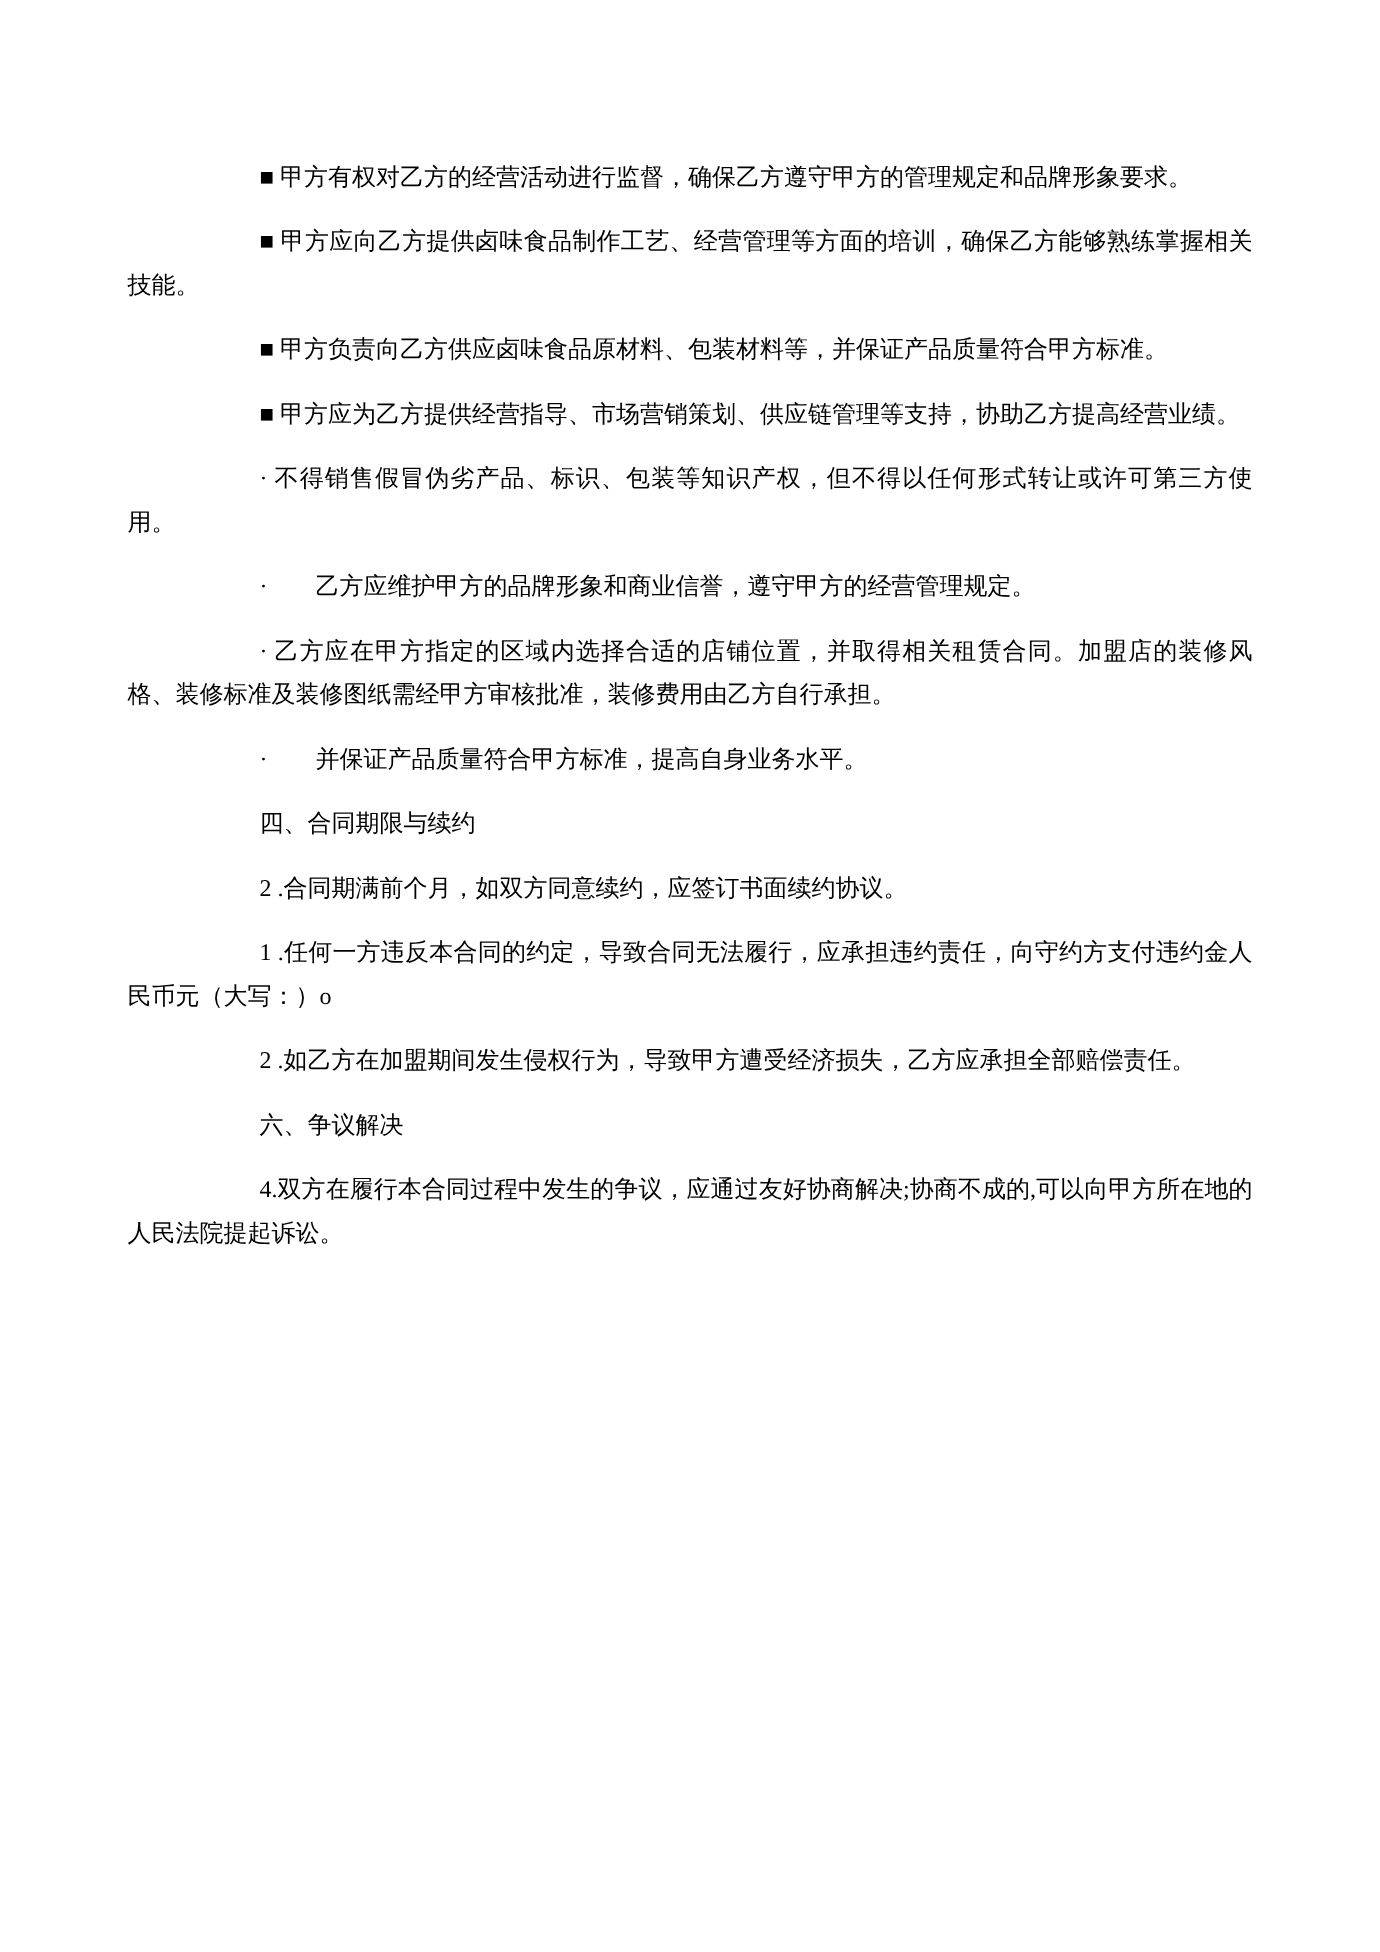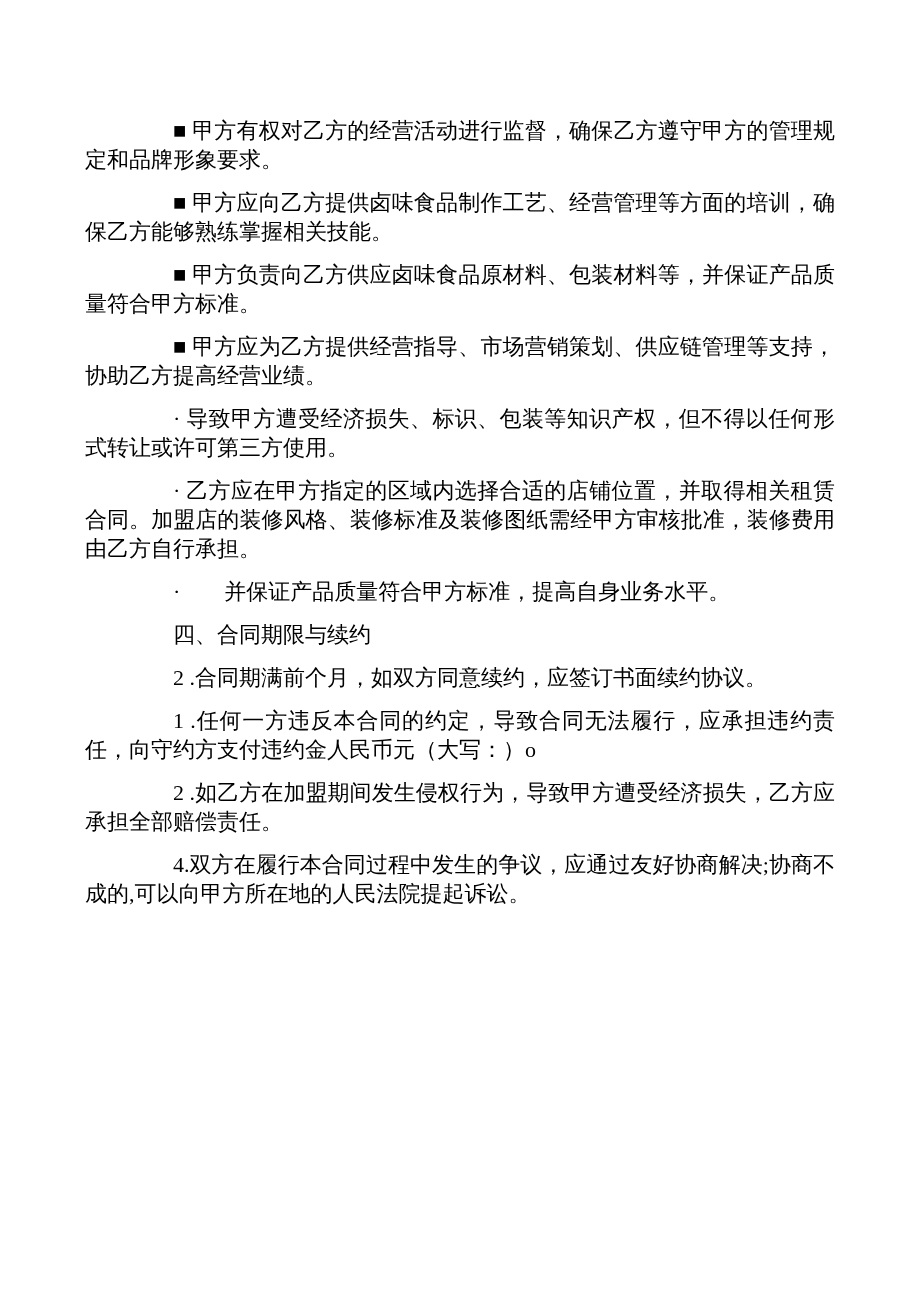--- a/index.html
+++ b/index.html
@@ -16,41 +16,43 @@
     overflow: hidden;
   }
   .page {
     width: 920px;
     height: 1301px;
     padding: 104px 85px 40px 85px;
     background: #ffffff;
     overflow: hidden;
   }
   .para {
-    font-size: 22px;
+    font-size: 16px;
     line-height: 29px;
-    margin: 12px 0 14px 0;
+    margin: 0 0 14px 0;
     text-align: justify;
     text-indent: 88px;
     word-break: break-all;
     white-space: pre-wrap;
   }
   .para.heading {
     
   }
 </style>
 </head>
 <body>
 
 <div class="page">
   <div class="para">■ 甲方有权对乙方的经营活动进行监督，确保乙方遵守甲方的管理规定和品牌形象要求。</div>
   <div class="para">■ 甲方应向乙方提供卤味食品制作工艺、经营管理等方面的培训，确保乙方能够熟练掌握相关技能。</div>
   <div class="para">■ 甲方负责向乙方供应卤味食品原材料、包装材料等，并保证产品质量符合甲方标准。</div>
   <div class="para">■ 甲方应为乙方提供经营指导、市场营销策划、供应链管理等支持，协助乙方提高经营业绩。</div>
-  <div class="para">· 导致甲方遭受经济损失、标识、包装等知识产权，但不得以任何形式转让或许可第三方使用。</div>
+  <div class="para">· 不得销售假冒伪劣产品、标识、包装等知识产权，但不得以任何形式转让或许可第三方使用。</div>
+  <div class="para">·　　乙方应维护甲方的品牌形象和商业信誉，遵守甲方的经营管理规定。</div>
   <div class="para">· 乙方应在甲方指定的区域内选择合适的店铺位置，并取得相关租赁合同。加盟店的装修风格、装修标准及装修图纸需经甲方审核批准，装修费用由乙方自行承担。</div>
   <div class="para">·　　并保证产品质量符合甲方标准，提高自身业务水平。</div>
   <div class="para heading">四、合同期限与续约</div>
   <div class="para">2 .合同期满前个月，如双方同意续约，应签订书面续约协议。</div>
   <div class="para">1 .任何一方违反本合同的约定，导致合同无法履行，应承担违约责任，向守约方支付违约金人民币元（大写：）o</div>
   <div class="para">2 .如乙方在加盟期间发生侵权行为，导致甲方遭受经济损失，乙方应承担全部赔偿责任。</div>
+  <div class="para heading">六、争议解决</div>
   <div class="para">4.双方在履行本合同过程中发生的争议，应通过友好协商解决;协商不成的,可以向甲方所在地的人民法院提起诉讼。</div>
 </div>
 
 </body></html>

